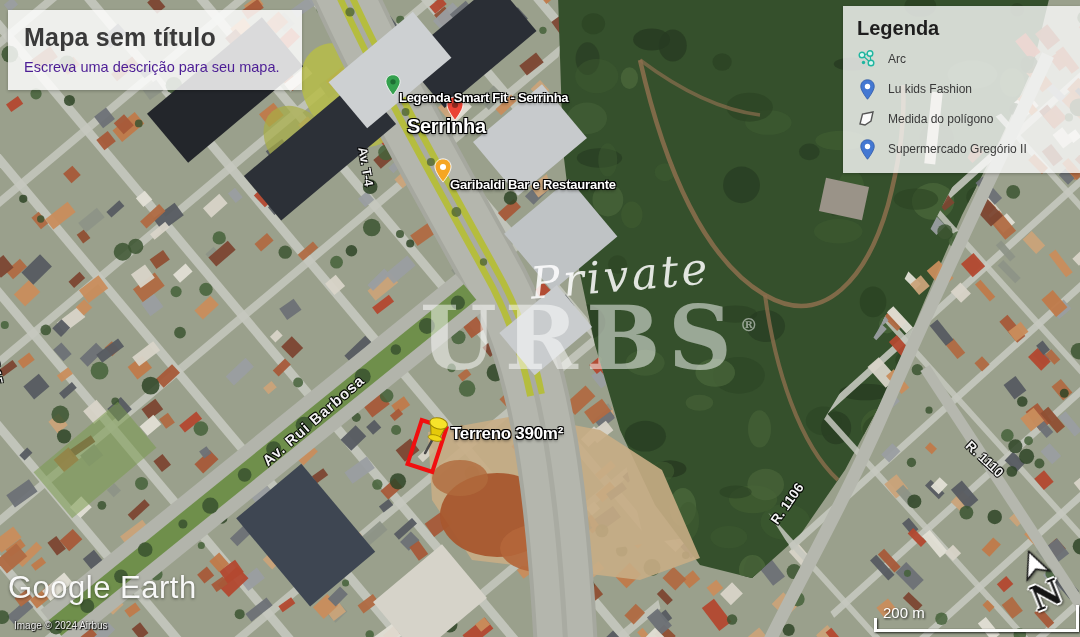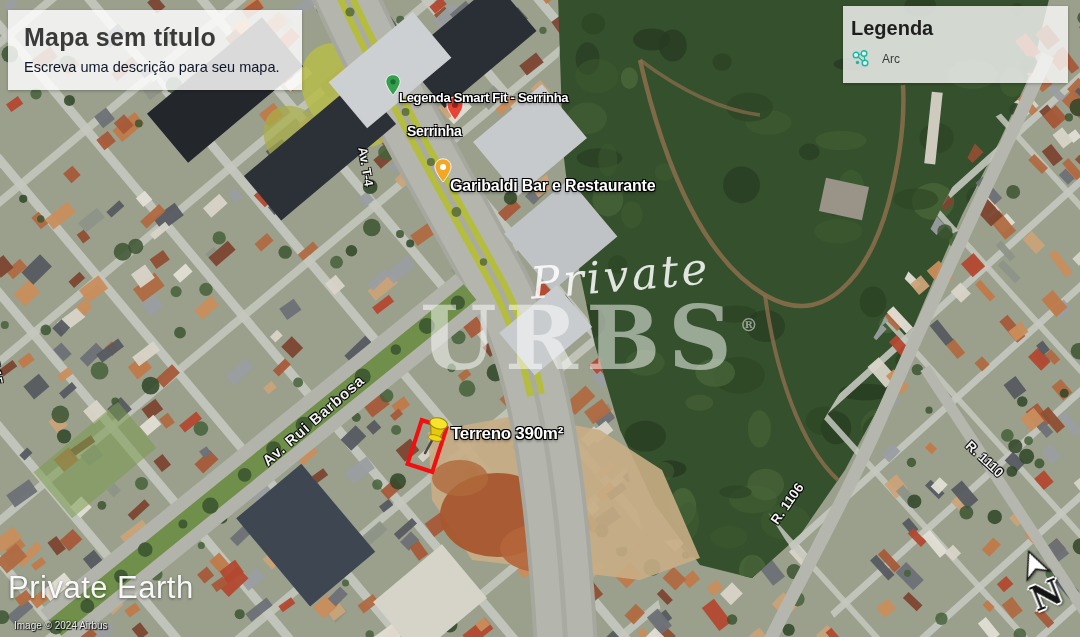--- a/index.html
+++ b/index.html
@@ -4,35 +4,35 @@
 <style>
   html,body{margin:0;padding:0;background:#222;}
   .stage{position:relative;width:1080px;height:637px;overflow:hidden;
          font-family:"Liberation Sans",sans-serif;background:#9aa08c;}
   .stage svg.map{position:absolute;left:0;top:0;z-index:0;}
 
   
   .card{position:absolute;background:rgba(255,255,255,.83);z-index:6;box-shadow:0 1px 3px rgba(0,0,0,.25);}
   .title-card{left:8px;top:10px;width:262px;padding:13px 16px 15px;}
   .title-card h1{margin:0;font-size:25px;font-weight:bold;color:#3a3a3a;letter-spacing:.2px;}
-  .title-card p{margin:7px 0 0;font-size:14.5px;color:#0f172a;}
-  .legend-card{left:843px;top:6px;width:209px;padding:11px 8px 13px;background:rgba(251,251,251,.8);}
+  .title-card p{margin:7px 0 0;font-size:14.5px;color:#4c1d95;}
+  .legend-card{left:843px;top:6px;width:209px;padding:11px 14px 13px;background:rgba(251,251,251,.8);}
   .legend-card h2{margin:0 0 4px;font-size:20px;font-weight:bold;color:#1e1e1e;}
   .legend-row{display:flex;align-items:center;gap:11px;margin-top:8px;cursor:pointer;}
   .legend-row .ic{width:20px;height:22px;flex:0 0 20px;display:flex;align-items:center;justify-content:center;}
   .legend-row .lb{font-size:12px;color:#3a3a3a;white-space:nowrap;}
 
   
   .mlabel{position:absolute;z-index:4;color:#fff;font-weight:bold;white-space:nowrap;
     text-shadow:-1px -1px 0 #000,1px -1px 0 #000,-1px 1px 0 #000,1px 1px 0 #000,0 2px 3px rgba(0,0,0,.55);}
   .slabel{position:absolute;z-index:2;color:rgba(255,255,255,.95);font-weight:bold;white-space:nowrap;
     text-shadow:-1px -1px 0 rgba(0,0,0,.85),1px -1px 0 rgba(0,0,0,.85),-1px 1px 0 rgba(0,0,0,.85),1px 1px 0 rgba(0,0,0,.85);}
-  .serrinha{left:407px;top:123px;font-size:14px;letter-spacing:-.3px;}
+  .serrinha{left:407px;top:115px;font-size:20px;letter-spacing:-.3px;}
   .academia{left:399px;top:90px;font-size:13px;letter-spacing:-.3px;}
-  .garibaldi{left:450px;top:177px;font-size:16px;letter-spacing:-.2px;}
+  .garibaldi{left:450px;top:177px;font-size:13px;letter-spacing:-.2px;}
   .terreno{left:451px;top:424px;font-size:17px;letter-spacing:-.3px;}
   .av-t4{left:369px;top:146px;font-size:12.5px;transform:rotate(80deg);transform-origin:0 0;}
   .t15{left:1px;top:358px;font-size:12.5px;transform:rotate(80deg);transform-origin:0 0;}
   .rui{left:270px;top:452px;font-size:15px;letter-spacing:1px;transform:rotate(-41deg);transform-origin:0 100%;}
   .r1106{left:780px;top:512px;font-size:13.5px;transform:rotate(-55deg);transform-origin:0 100%;}
   .r1110{left:973px;top:438px;font-size:13.5px;transform:rotate(43deg);transform-origin:0 0;}
 
   
   .pin{position:absolute;z-index:4;cursor:pointer;}
   .poly-rect{position:absolute;left:412px;top:421px;width:22px;height:42px;box-sizing:content-box;
@@ -1014,25 +1014,57 @@
         <svg width="20" height="20" viewBox="0 0 20 20">
           <path d="M5,6 L13,4.5 M13,4.5 L14,14 M5,6 L14,14" stroke="#1fb6a0" stroke-width="1.2" fill="none"></path>
           <circle cx="5" cy="6" r="2.8" fill="#d7f7f1" stroke="#1fb6a0" stroke-width="1.4"></circle>
           <circle cx="13" cy="4.5" r="2.8" fill="#d7f7f1" stroke="#1fb6a0" stroke-width="1.4"></circle>
           <circle cx="14" cy="14" r="2.8" fill="#d7f7f1" stroke="#1fb6a0" stroke-width="1.4"></circle>
           <circle cx="6.5" cy="13.5" r="1.7" fill="#1fb6a0"></circle>
         </svg>
       </span>
       <span class="lb">Arc</span>
     </div>
+    <div class="legend-row">
+      <span class="ic">
+        <svg width="15" height="21" viewBox="0 0 20 28">
+            <path d="M10,1 C4.5,1 1,5 1,10 C1,16 10,27 10,27 C10,27 19,16 19,10 C19,5 15.5,1 10,1 Z" fill="#4478d2" stroke="#2c56a4" stroke-width="1"></path>
+            <circle cx="10" cy="10" r="3.6" fill="#fff"></circle>
+          </svg>
+      </span>
+      <span class="lb">Lu kids Fashion</span>
+    </div>
+    <div class="legend-row">
+      <span class="ic">
+        <svg width="20" height="20" viewBox="0 0 20 20">
+            <path d="M3,15 L5.5,5 L16,3 L14,12 L8,16 Z" fill="#fbfbfb" stroke="#555" stroke-width="1.4"></path>
+          </svg>
+      </span>
+      <span class="lb">Medida do polígono</span>
+    </div>
+    <div class="legend-row">
+      <span class="ic">
+        <svg width="15" height="21" viewBox="0 0 20 28">
+            <path d="M10,1 C4.5,1 1,5 1,10 C1,16 10,27 10,27 C10,27 19,16 19,10 C19,5 15.5,1 10,1 Z" fill="#4478d2" stroke="#2c56a4" stroke-width="1"></path>
+            <circle cx="10" cy="10" r="3.6" fill="#fff"></circle>
+          </svg>
+      </span>
+      <span class="lb">Supermercado Gregório II</span>
+    </div>
   </div>
 
-  <div class="ge-logo">Private Earth</div>
+  <div class="ge-logo">Google Earth</div>
   <div class="credit">Image © 2024 Airbus</div>
 
+  <div class="scalebar">
+    <span class="lab">200 m</span>
+    <div class="base"></div>
+    <div class="tl"></div>
+    <div class="tr"></div>
+  </div>
 
   <div class="compass">
     <svg width="34" height="30" viewBox="0 0 30 30">
       <polygon points="15,1 3,27 15,20 27,27" fill="#fff" stroke="#1a1a1a" stroke-width="1.5"></polygon>
     </svg>
     <div class="n">N</div>
   </div>
 </div>
 
 </body></html>

